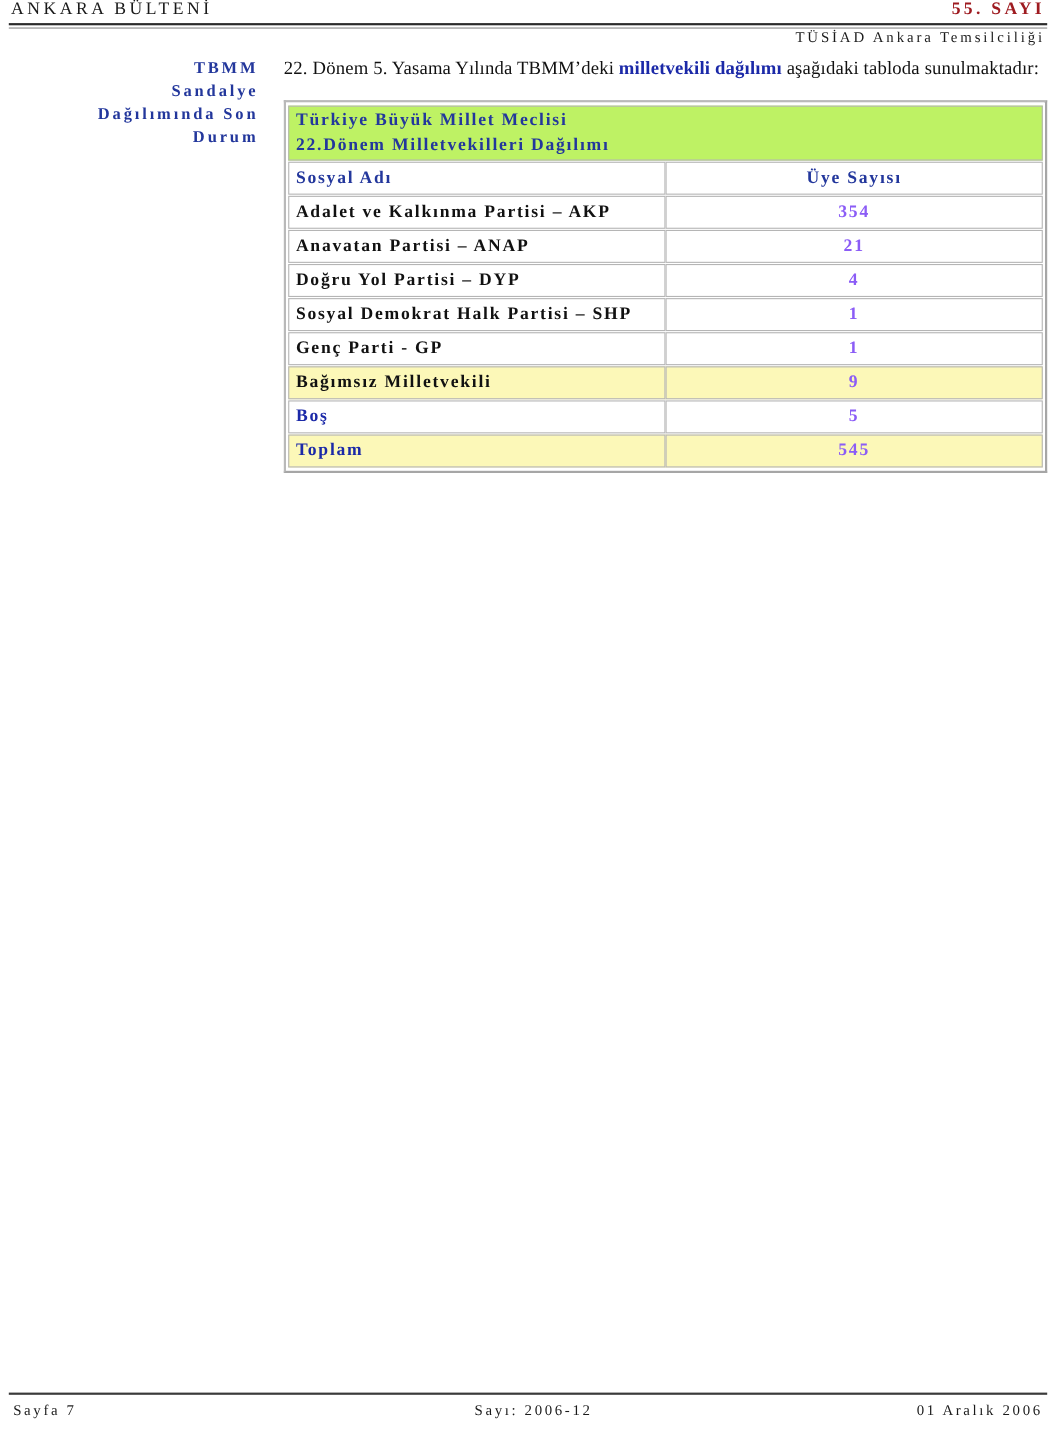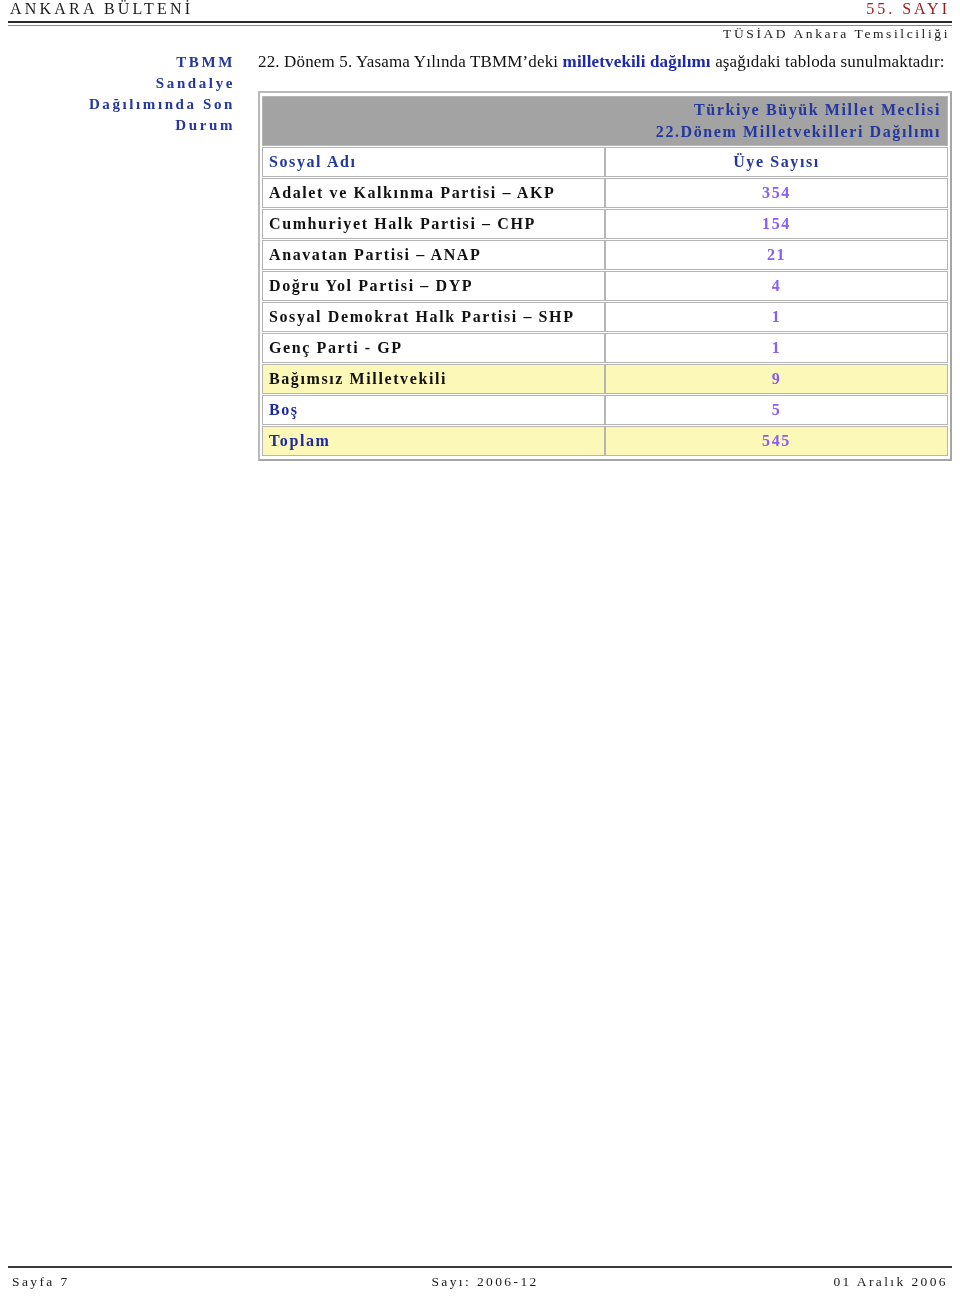--- a/index.html
+++ b/index.html
@@ -34,21 +34,21 @@
   .masthead-title {
     font-size: 16px;
     letter-spacing: 3.2px;
     color: #1a1a1a;
     font-weight: normal;
     white-space: nowrap;
   }
   .masthead-issue {
     font-size: 16px;
     letter-spacing: 3.0px;
-    font-weight: normal;
+    font-weight: bold;
     color: #9e1b20;
     white-space: nowrap;
   }
   .rule-thick {
     position: absolute;
     left: 0;
     top: 21px;
     width: 944px;
     height: 2px;
     background: #2b2b2b;
@@ -128,22 +128,22 @@
   table.mv td {
     border: 1px solid #b5b5b5;
     padding: 2px 6px;
     vertical-align: middle;
     height: 24px;
     font-size: 16px;
     font-weight: bold;
     letter-spacing: 1.6px;
   }
   td.title-cell {
-    background: #a3a3a3;
-    text-align: right;
+    background: #bef264;
+    text-align: left;
     color: #23379c;
     font-size: 16.5px;
     letter-spacing: 1.9px;
     line-height: 22px;
     padding: 5px 4px 6px 4px;
     height: auto;
     border: 1px solid #cfcfcf;
   }
   td.name {
     text-align: left;
@@ -226,24 +226,20 @@
         <tr class="plain">
           <td class="name head">Sosyal Adı</td>
           <td class="num head">Üye Sayısı</td>
         </tr>
 
         <tr class="plain">
           <td class="name">Adalet ve Kalkınma Partisi – AKP</td>
           <td class="num">354</td>
         </tr>
         <tr class="plain">
-          <td class="name">Cumhuriyet Halk Partisi – CHP</td>
-          <td class="num">154</td>
-        </tr>
-        <tr class="plain">
           <td class="name">Anavatan Partisi – ANAP</td>
           <td class="num">21</td>
         </tr>
         <tr class="plain">
           <td class="name">Doğru Yol Partisi – DYP</td>
           <td class="num">4</td>
         </tr>
         <tr class="plain">
           <td class="name">Sosyal Demokrat Halk Partisi – SHP</td>
           <td class="num">1</td>

